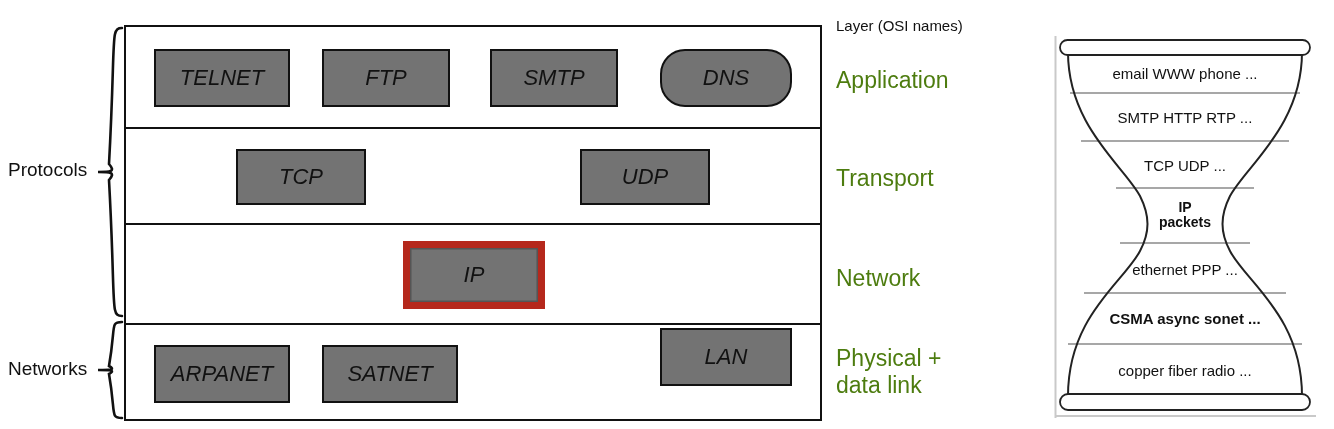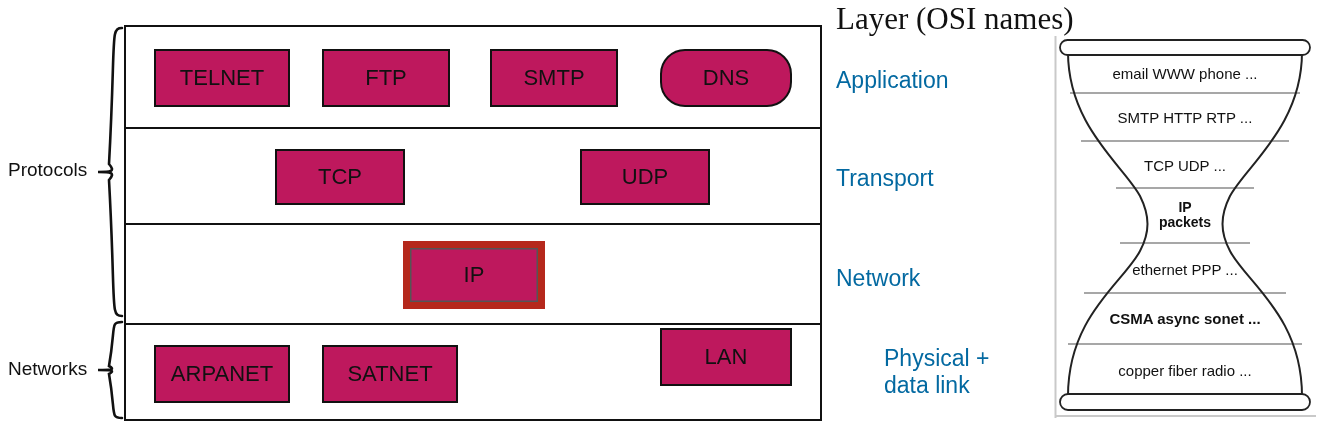--- a/index.html
+++ b/index.html
@@ -32,29 +32,30 @@
   .layer-sep {
     position: absolute;
     left: 0;
     width: 100%;
     height: 0;
     border-top: 2.5px solid #111111;
   }
   .proto-box {
     position: absolute;
     border: 2.2px solid #111111;
-    background: #be185d;
+    background: #737373;
     box-sizing: border-box;
     display: flex;
     align-items: center;
     justify-content: center;
     text-align: center;
     font-size: 22px;
     line-height: 1.12;
     color: #111111;
+    font-style: italic;
   }
   .proto-box.highlight {
     border: 7px solid #b5281c;
     box-shadow: inset 0 0 0 1.5px #555555;
   }
 
   
   .bracket {
     position: absolute;
   }
@@ -62,32 +63,31 @@
     position: absolute;
     font-size: 19px;
     color: #111111;
     white-space: nowrap;
   }
 
   
   .layer-name {
     position: absolute;
     font-size: 23px;
-    color: #0369a1;
+    color: #4d7c0f;
     line-height: 1.18;
     white-space: pre-line;
   }
   #layer-heading {
     position: absolute;
     left: 836px;
-    top: 1px;
-    font-size: 31px;
+    top: 17px;
+    font-size: 15px;
     color: #111111;
     white-space: nowrap;
-    font-family: Liberation Serif, serif;
   }
 
   
   #hourglass-panel {
     position: absolute;
     left: 1054px;
     top: 36px;
     width: 262px;
     height: 382px;
   }
@@ -118,21 +118,21 @@
   <div id="stack-frame">
     <div class="layer-sep" style="top:100px;"></div>
     <div class="layer-sep" style="top:196px;"></div>
     <div class="layer-sep" style="top:296px;"></div>
 
     <div class="proto-box" style="left:28px;  top:22px; width:136px; height:58px;">TELNET</div>
     <div class="proto-box" style="left:196px; top:22px; width:128px; height:58px;">FTP</div>
     <div class="proto-box" style="left:364px; top:22px; width:128px; height:58px;">SMTP</div>
     <div class="proto-box" style="left:534px; top:22px; width:132px; height:58px;border-radius:25px;">DNS</div>
 
-    <div class="proto-box" style="left:110px; top:122px; width:130px; height:56px;margin-left:39px;">TCP</div>
+    <div class="proto-box" style="left:110px; top:122px; width:130px; height:56px;">TCP</div>
     <div class="proto-box" style="left:454px; top:122px; width:130px; height:56px;">UDP</div>
 
     <div class="proto-box highlight" style="left:277px; top:214px; width:142px; height:68px;">IP</div>
 
     <div class="proto-box" style="left:28px;  top:318px; width:136px; height:58px;">ARPANET</div>
     <div class="proto-box" style="left:196px; top:318px; width:136px; height:58px;">SATNET</div>
     <div class="proto-box" style="left:534px; top:301px; width:132px; height:58px;">LAN</div>
   </div>
 
   <svg class="bracket" style="left:96px; top:26px;" width="30" height="292" viewBox="0 0 30 292">
@@ -143,21 +143,21 @@
   <svg class="bracket" style="left:96px; top:320px;" width="30" height="100" viewBox="0 0 30 100">
     <path d="M26 2 C14 2 20 6 13 46 C20 50 14 50 2 50 C14 50 20 50 13 54 C20 94 14 98 26 98" fill="none" stroke="#111111" stroke-width="2.6" stroke-linecap="round"></path>
   </svg>
   <div class="group-label" style="left:8px; top:358px;">Networks</div>
 
   <div id="layer-heading">Layer (OSI names)</div>
 
   <div class="layer-name" style="left:836px; top:67px;">Application</div>
   <div class="layer-name" style="left:836px; top:165px;">Transport</div>
   <div class="layer-name" style="left:836px; top:265px;">Network</div>
-  <div class="layer-name" style="left: 836px; top: 345px; white-space: pre-line; margin-left: 48px;">Physical +
+  <div class="layer-name" style="left: 836px; top: 345px; white-space: pre-line;">Physical +
 data link</div>
 
   <div id="hourglass-panel">
     <svg id="hourglass-svg" width="262" height="382" viewBox="0 0 262 382">
 
       <line x1="1.5" y1="0" x2="1.5" y2="382" stroke="#c9c9c9" stroke-width="2"></line>
       <line x1="1.5" y1="380" x2="262" y2="380" stroke="#c9c9c9" stroke-width="2"></line>
 
       <g stroke="#8a8a8a" stroke-width="1.6">
         <line x1="16" y1="57" x2="246" y2="57"></line>

